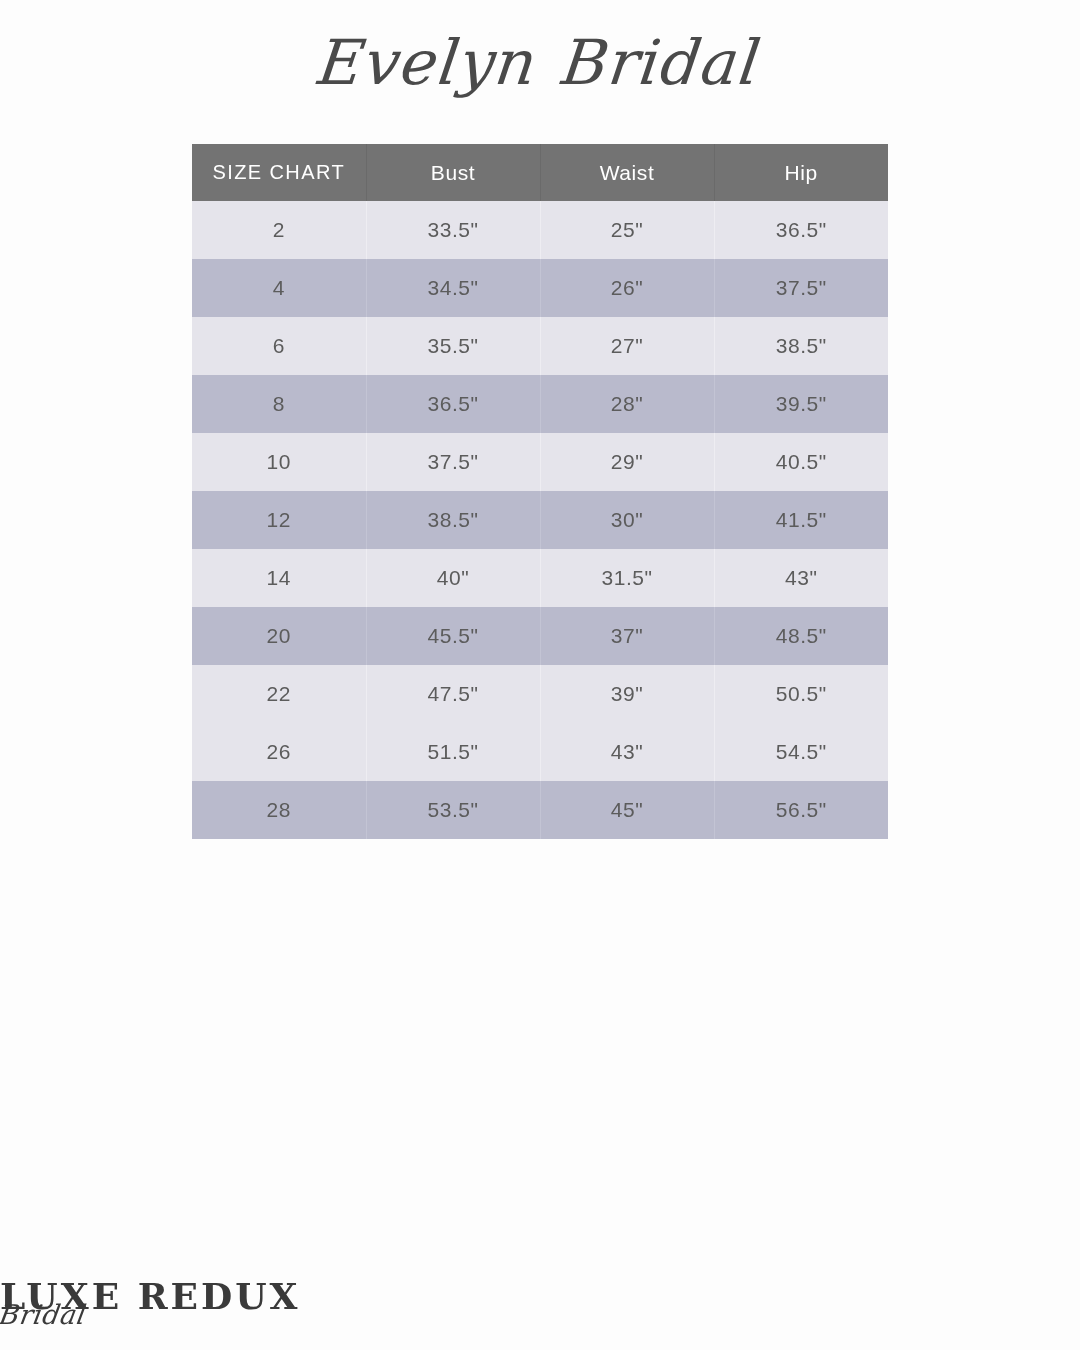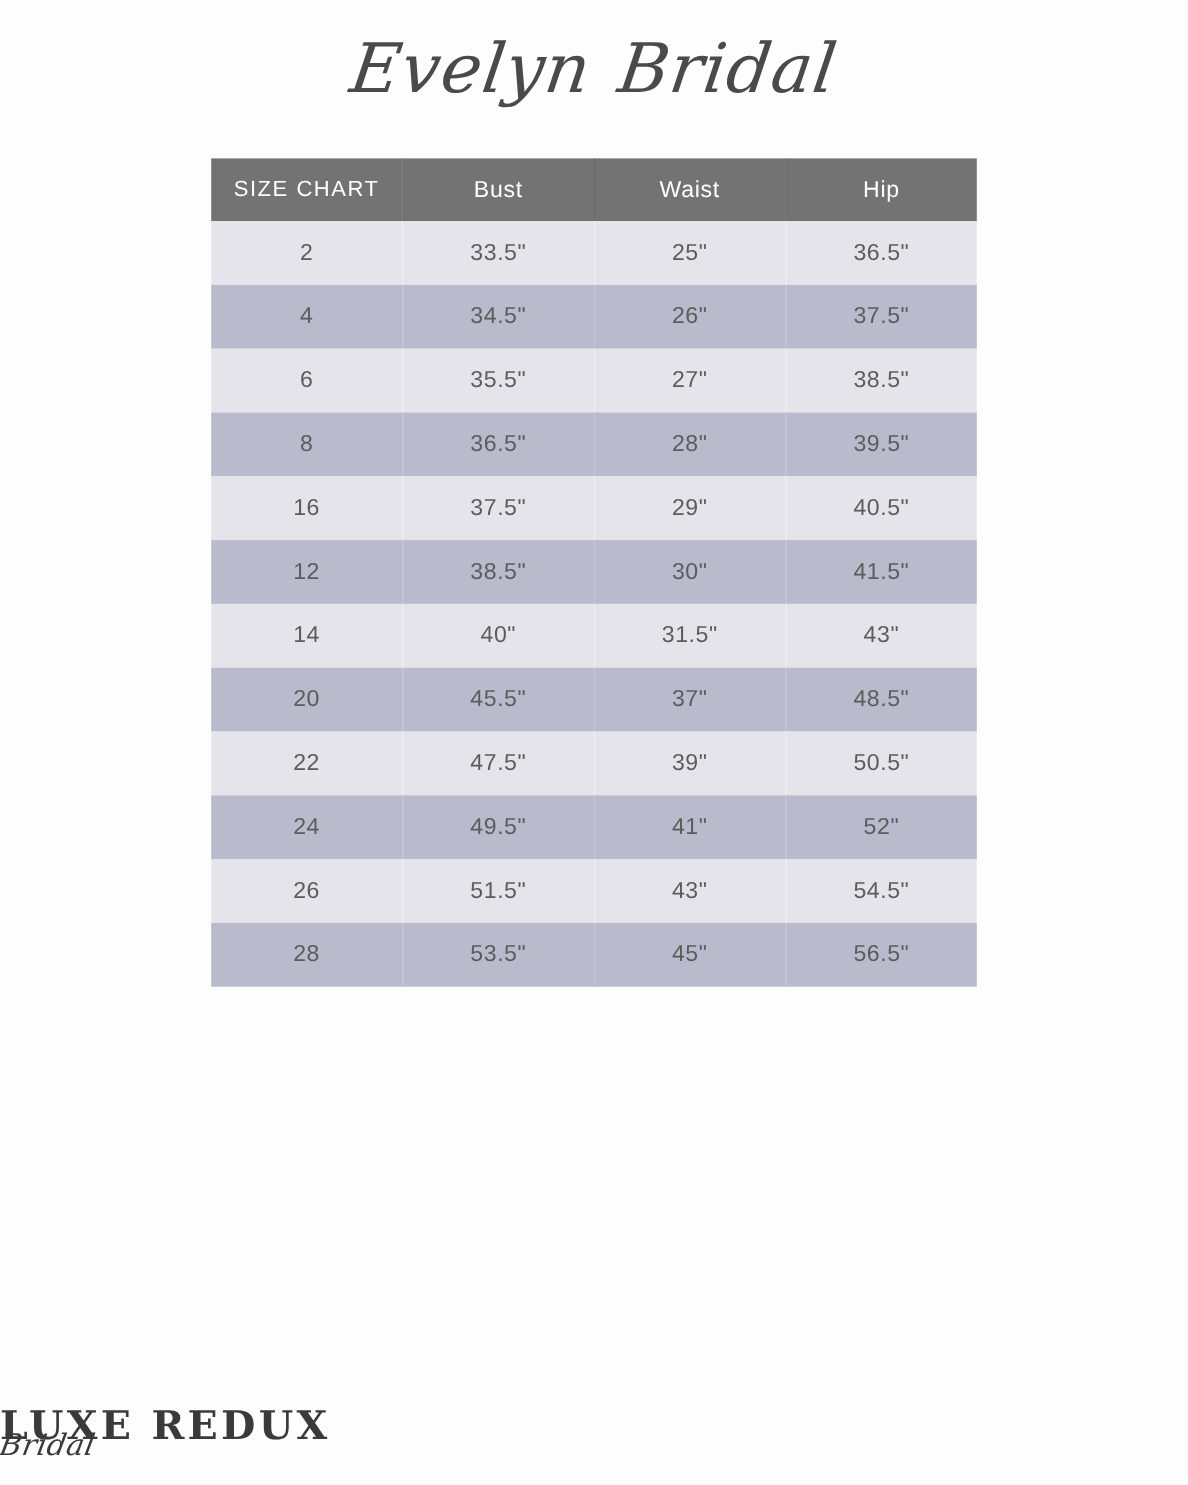--- a/index.html
+++ b/index.html
@@ -151,21 +151,21 @@
           <td>27"</td>
           <td>38.5"</td>
         </tr>
         <tr class="row-dark">
           <td>8</td>
           <td>36.5"</td>
           <td>28"</td>
           <td>39.5"</td>
         </tr>
         <tr class="row-light">
-          <td>16</td>
+          <td>10</td>
           <td>37.5"</td>
           <td>29"</td>
           <td>40.5"</td>
         </tr>
         <tr class="row-dark">
           <td>12</td>
           <td>38.5"</td>
           <td>30"</td>
           <td>41.5"</td>
         </tr>
@@ -180,26 +180,20 @@
           <td>45.5"</td>
           <td>37"</td>
           <td>48.5"</td>
         </tr>
         <tr class="row-light">
           <td>22</td>
           <td>47.5"</td>
           <td>39"</td>
           <td>50.5"</td>
         </tr>
-        <tr class="row-dark">
-          <td>24</td>
-          <td>49.5"</td>
-          <td>41"</td>
-          <td>52"</td>
-        </tr>
         <tr class="row-light">
           <td>26</td>
           <td>51.5"</td>
           <td>43"</td>
           <td>54.5"</td>
         </tr>
         <tr class="row-dark">
           <td>28</td>
           <td>53.5"</td>
           <td>45"</td>

